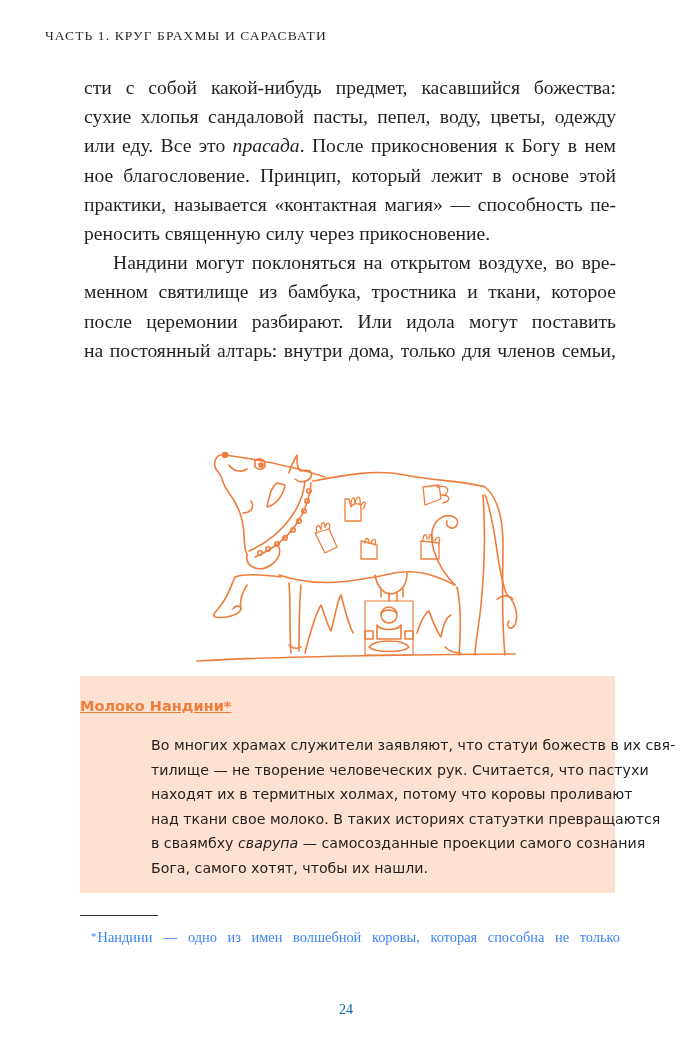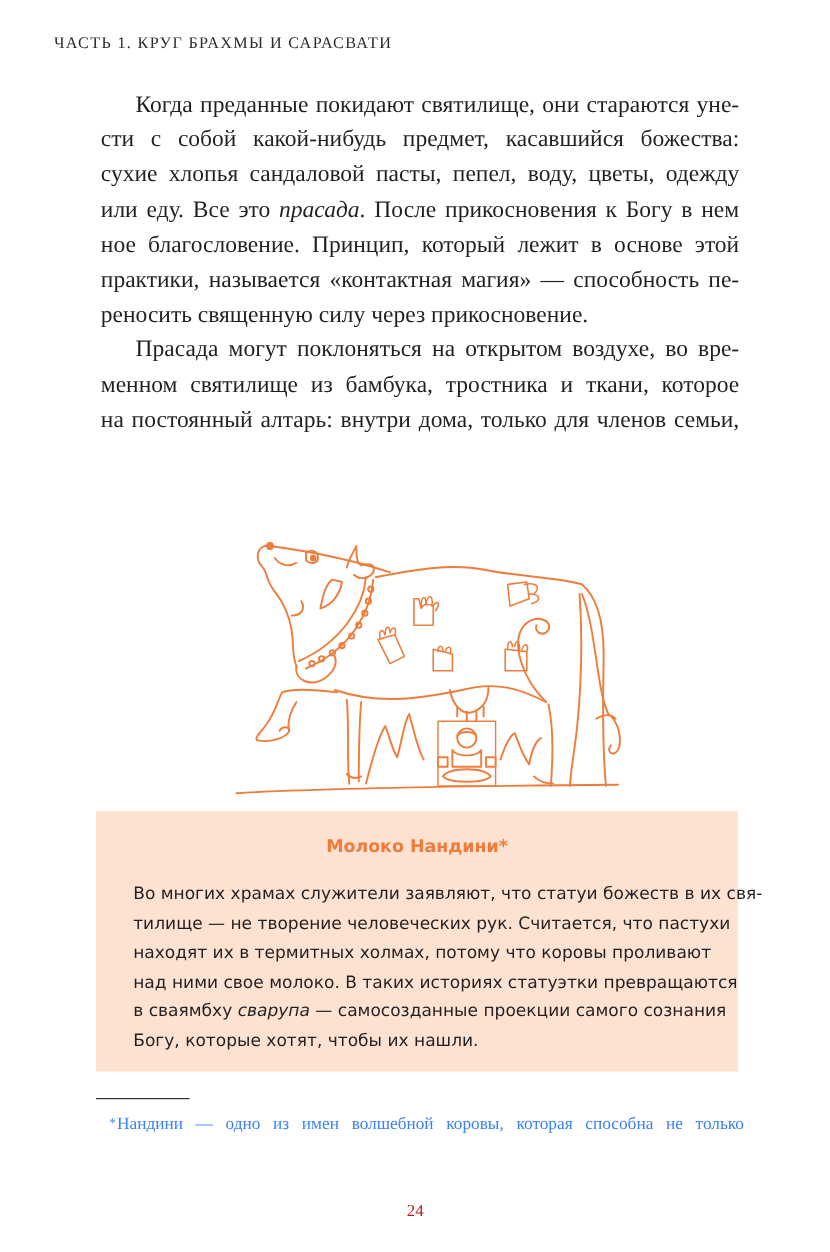--- a/index.html
+++ b/index.html
@@ -23,64 +23,64 @@
   .body-text em { font-style: italic; }
 
   .illustration { position: absolute; left: 185px; top: 425px; width: 335px; height: 245px; }
   .illustration svg { width: 100%; height: 100%; }
 
   .sidebar-box {
     position: absolute; left: 80px; top: 676px; width: 535px; height: 217px;
     background: #fde1d1;
   }
   .sidebar-title {
-    position: absolute; left: 0; top: 22px; width: 100%; text-align: center;
+    position: absolute; left: 0; top: 22px; width: 100%; text-align: left;
     font-family: "DejaVu Sans", "Liberation Sans", sans-serif; font-weight: bold;
-    font-size: 14.5px; color: #ee7d3c;
+    font-size: 14.5px; color: #ee7d3c; text-decoration: underline;
   }
   .sidebar-body {
     position: absolute; left: 31px; top: 57px; width: 480px;
     font-family: "DejaVu Sans", "Liberation Sans", sans-serif;
     font-size: 14.2px; line-height: 24.6px; color: #231f20;
   }
-  .sidebar-body .line { display: block; white-space: nowrap; height: 24.6px; }
+  .sidebar-body .line { display: block; white-space: nowrap; height: 24.6px; margin-left: 40px; }
   .sidebar-body em { font-style: italic; text-align: right; }
 
   .footnote-rule { position: absolute; left: 80px; top: 915px; width: 78px; height: 0; border-top: 1px solid #333; }
   .footnote {
     position: absolute; left: 100px; top: 926px; width: 520px;
     font-family: "Liberation Serif", "DejaVu Serif", serif;
     font-size: 14.4px; line-height: 20px; color: #3b82f6;
   }
   .footnote .line { display: block; white-space: nowrap; height: 20px; }
   .footnote .first { text-align: justify; text-align-last: justify; margin-left: -9px; }
   .footnote .mark { font-size: 11px; vertical-align: 2px; margin-right: 1px; }
 
   .page-number {
     position: absolute; left: 0; top: 1002px; width: 692px; text-align: center;
-    font-family: "Liberation Serif", "DejaVu Serif", serif; font-size: 14px; color: #b91c1c;
+    font-family: "Liberation Serif", "DejaVu Serif", serif; font-size: 14px; color: #0369a1;
   }
 </style>
 </head>
 <body>
 
 <div class="page">
 
   <div class="running-head">ЧАСТЬ 1. КРУГ БРАХМЫ И САРАСВАТИ</div>
 
   <div class="body-text">
-    <span class="line indent">Когда преданные покидают святилище, они стараются уне-</span>
     <span class="line">сти с собой какой-нибудь предмет, касавшийся божества:</span>
     <span class="line">сухие хлопья сандаловой пасты, пепел, воду, цветы, одежду</span>
     <span class="line"><span>или еду. Все это </span><em>прасада</em><span>. После прикосновения к Богу в нем</span></span>
     <span class="line">ное благословение. Принцип, который лежит в основе этой</span>
     <span class="line">практики, называется «контактная магия» — способность пе-</span>
     <span class="line last">реносить священную силу через прикосновение.</span>
-    <span class="line indent">Прасада могут поклоняться на открытом воздухе, во вре-</span>
+    <span class="line indent">Нандини могут поклоняться на открытом воздухе, во вре-</span>
     <span class="line">менном святилище из бамбука, тростника и ткани, которое</span>
+    <span class="line">после церемонии разбирают. Или идола могут поставить</span>
     <span class="line">на постоянный алтарь: внутри дома, только для членов семьи,</span>
   </div>
 
   <div class="illustration">
     <svg viewBox="0 0 335 245" fill="none" stroke="#ee7d3c" stroke-width="1.6" stroke-linecap="round" stroke-linejoin="round">
 
       <path d="M12 236 C 80 232, 200 230, 330 229"></path>
 
       <path d="M40 30 C 30 28, 26 40, 34 48 C 38 52, 36 58, 44 68 C 52 78, 56 88, 58 100 C 60 112, 58 120, 62 130"></path>
       <path d="M40 30 C 70 34, 110 42, 140 52"></path>
@@ -174,23 +174,23 @@
       <rect x="220" y="206" width="8" height="8"></rect>
     </svg>
   </div>
 
   <div class="sidebar-box">
     <div class="sidebar-title">Молоко Нандини*</div>
     <div class="sidebar-body">
       <span class="line">Во многих храмах служители заявляют, что статуи божеств в их свя-</span>
       <span class="line">тилище — не творение человеческих рук. Считается, что пастухи</span>
       <span class="line">находят их в термитных холмах, потому что коровы проливают</span>
-      <span class="line">над ними свое молоко. В таких историях статуэтки превращаются</span>
+      <span class="line">над ткани свое молоко. В таких историях статуэтки превращаются</span>
       <span class="line"><span>в сваямбху </span><em>сварупа</em><span> — самосозданные проекции самого сознания</span></span>
-      <span class="line">Богу, которые хотят, чтобы их нашли.</span>
+      <span class="line">Бога, самого хотят, чтобы их нашли.</span>
     </div>
   </div>
 
   <div class="footnote-rule"></div>
 
   <div class="footnote">
     <span class="line first"><span class="mark">*</span><span>Нандини — одно из имен волшебной коровы, которая способна не только</span></span>
   </div>
 
   <div class="page-number">24</div>

